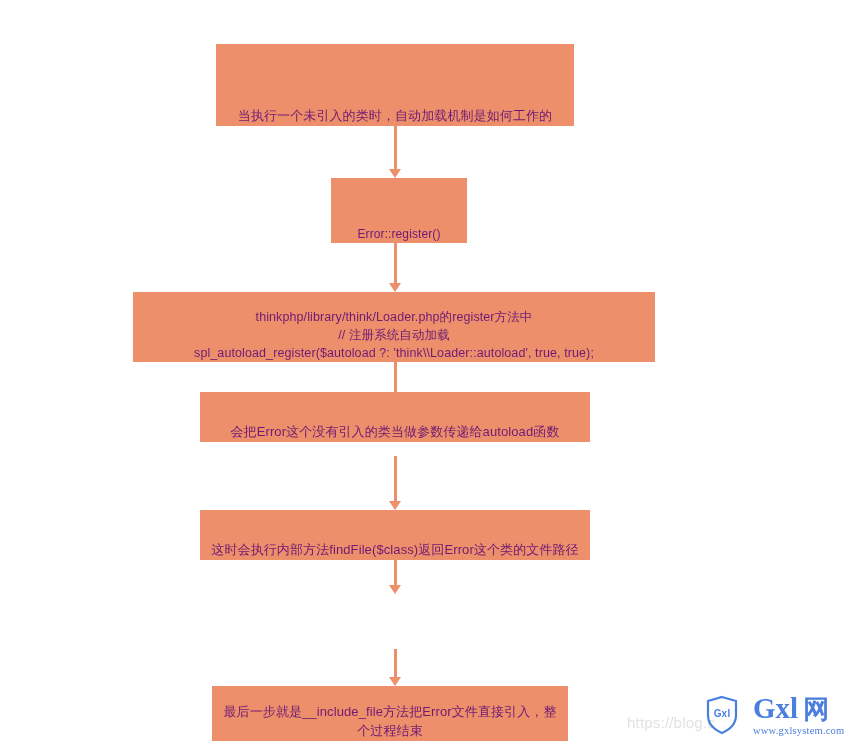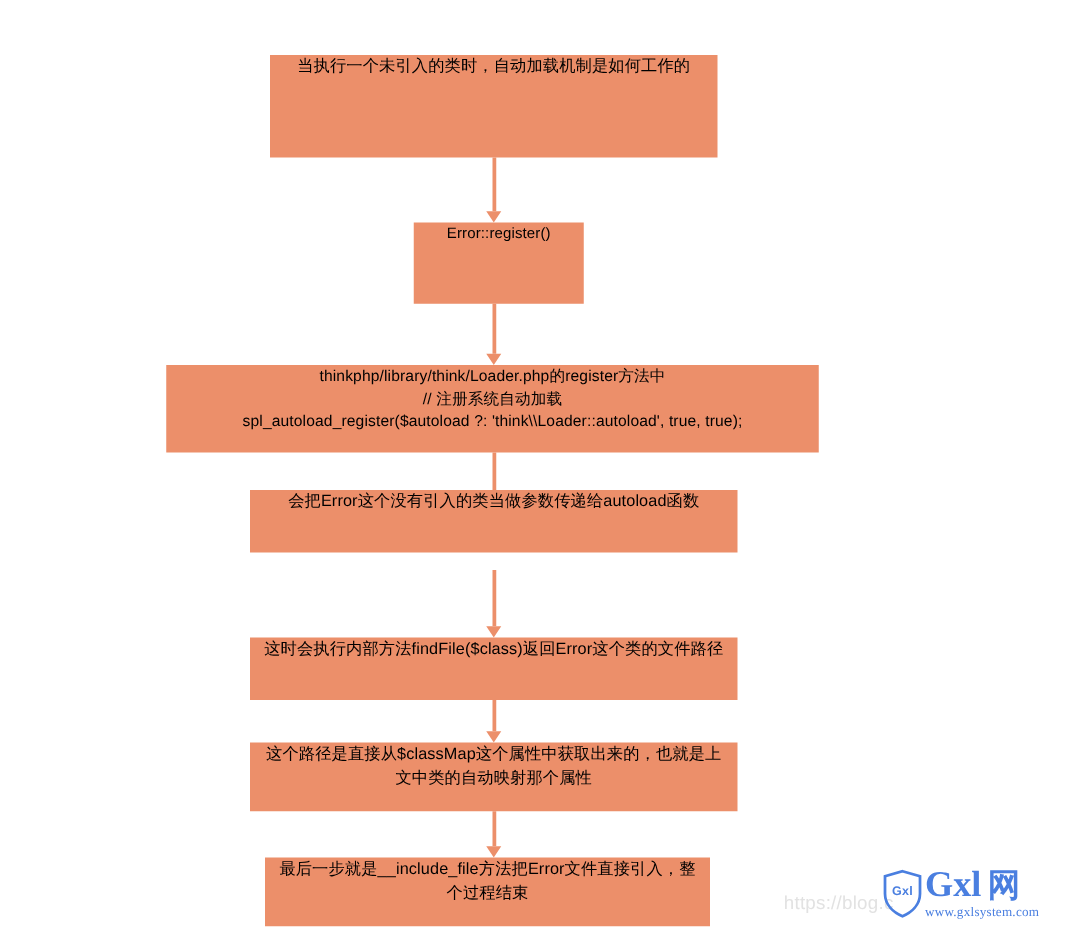--- a/index.html
+++ b/index.html
@@ -16,23 +16,23 @@
   }
 
   .flow-canvas {
     position: absolute;
     inset: 0;
   }
 
   .node {
     position: absolute;
     background: #ec8f6a;
-    color: #000000;
-    display: flex;
-    align-items: flex-start;
+    color: #701a75;
+    display: flex;
+    align-items: flex-end;
     justify-content: center;
     text-align: center;
     box-sizing: border-box;
     line-height: 1.45;
     letter-spacing: 0.1px;
   }
 
   .node .node-text {
     display: block;
     width: 100%;
@@ -86,21 +86,21 @@
     color: #e2e2e2;
     letter-spacing: 0.2px;
     white-space: nowrap;
   }
   .brand-logo {
     position: absolute;
     left: 705px;
     top: 694px;
     display: flex;
     align-items: center;
-    gap: 1px;
+    gap: 14px;
   }
   .brand-shield {
     position: relative;
     width: 34px;
     height: 40px;
   }
   .brand-shield .shield-label {
     position: absolute;
     left: 0;
     top: 13px;
@@ -189,23 +189,20 @@
 
   <div class="node" id="node-4">
     <span class="node-text">这时会执行内部方法findFile($class)返回Error这个类的文件路径</span>
   </div>
 
   <div class="arrow" id="arrow-4">
     <div class="shaft"></div>
     <div class="head"></div>
   </div>
 
-  <div class="node" id="node-5">
-    <span class="node-text">这个路径是直接从$classMap这个属性中获取出来的，也就是上文中类的自动映射那个属性</span>
-  </div>
 
   <div class="arrow" id="arrow-5">
     <div class="shaft"></div>
     <div class="head"></div>
   </div>
 
   <div class="node" id="node-6">
     <span class="node-text">最后一步就是__include_file方法把Error文件直接引入，整个过程结束</span>
   </div>
 

